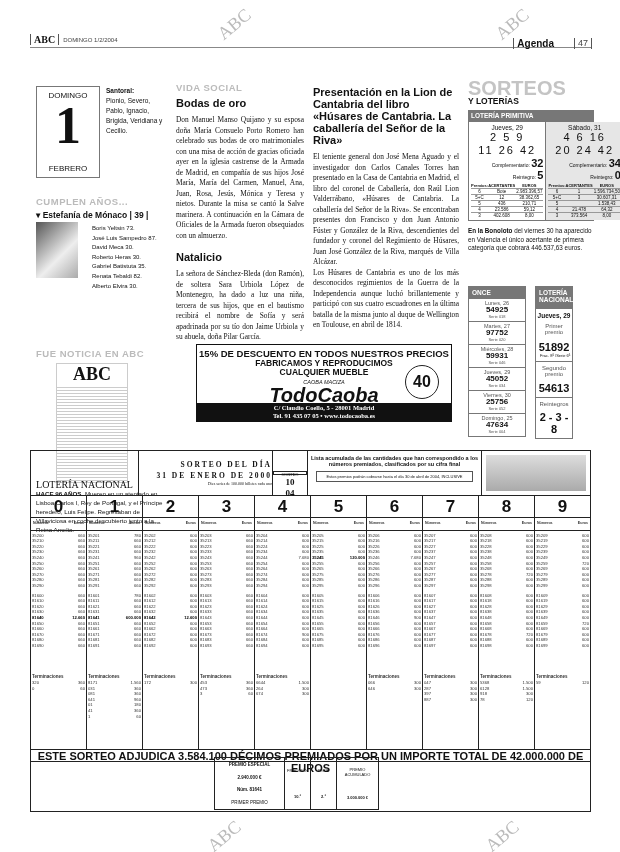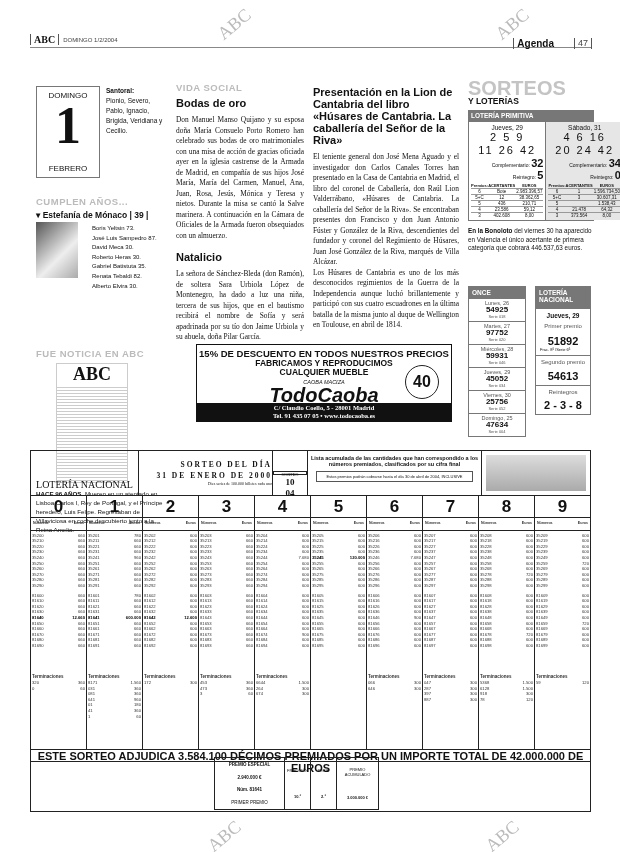--- a/index.html
+++ b/index.html
@@ -54,21 +54,21 @@
 .ptab{font-size:4.5px;width:100%;border-collapse:collapse;margin-top:2px}
 .ptab td{border-top:1px solid #999;padding:0 1px}
 .ptab th{font-size:4px;text-align:center}
 .bono{font-size:6.3px;line-height:8.5px;margin-top:6px}
 .bono b{font-weight:bold}
 .once{position:absolute;left:0;top:206px;width:58px;border:1px solid #777}
 .once .it{text-align:center;border-top:1px solid #777;height:23px;padding-top:1px}
 .once .it .d{font-size:5.5px;color:#555}
 .once .it .n{font-weight:bold;font-size:8px;line-height:8px}
 .once .it .s{font-size:4px;color:#555}
-.nac{position:absolute;left:67px;top:206px;width:56px;border:1px solid #777;text-align:center}
+.nac{position:absolute;left:67px;top:206px;width:38px;border:1px solid #777;text-align:center}
 .nac .sec{border-top:1px solid #777;padding:3px 0}
 .nac .j{font-weight:bold;font-size:6.5px}
 .nac .lbl{font-size:6px;color:#555}
 .nac .big{font-weight:bold;font-size:11px}
 .nac .fr{font-size:4px;text-align:left;padding-left:4px}
 .lot{position:absolute;left:30px;top:450px;width:561px;height:362px;border:1.5px solid #222;font-size:5px}
 .lot .top{display:flex;height:45px;border-bottom:1px solid #222}
 .lot .logo{width:108px;border-right:1px solid #222;text-align:center;font-family:"Liberation Serif",serif;font-size:10px;padding-top:28px}
 .lot .sd{width:134px;text-align:right;border-right:1px solid #222;font-family:"Liberation Serif",serif;padding-top:8px}
 .lot .sd .a{font-weight:bold;font-size:7.5px;letter-spacing:2px;line-height:11px}

